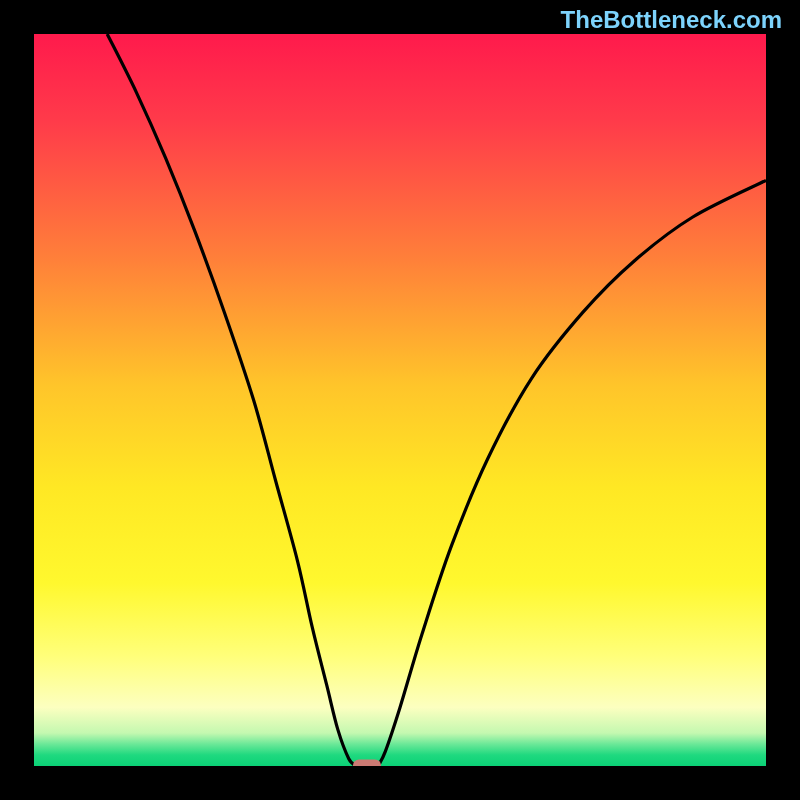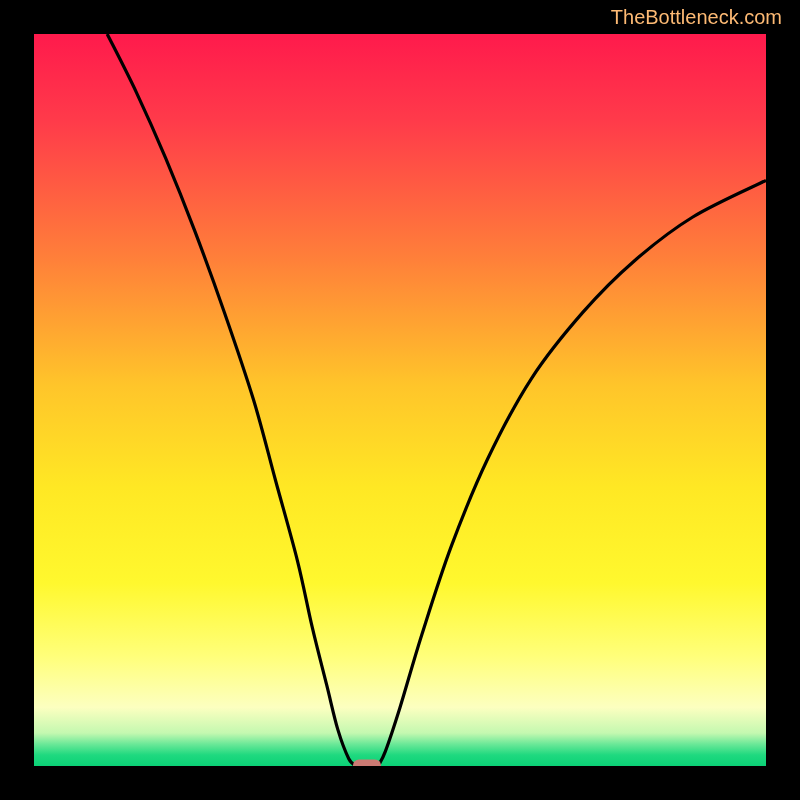--- a/index.html
+++ b/index.html
@@ -8,23 +8,23 @@
     width: 800px;
     height: 800px;
     background: #000;
     position: relative;
     font-family: Arial, sans-serif;
   }
   .watermark {
     position: absolute;
     top: 6px;
     right: 18px;
-    color: #fdba74;
-    font-size: 20px;
-    font-weight: 400;
+    color: #7dd3fc;
+    font-size: 24px;
+    font-weight: 700;
     z-index: 10;
   }
   .plot-area {
     position: absolute;
     left: 34px;
     top: 34px;
     width: 732px;
     height: 732px;
     overflow: hidden;
   }

